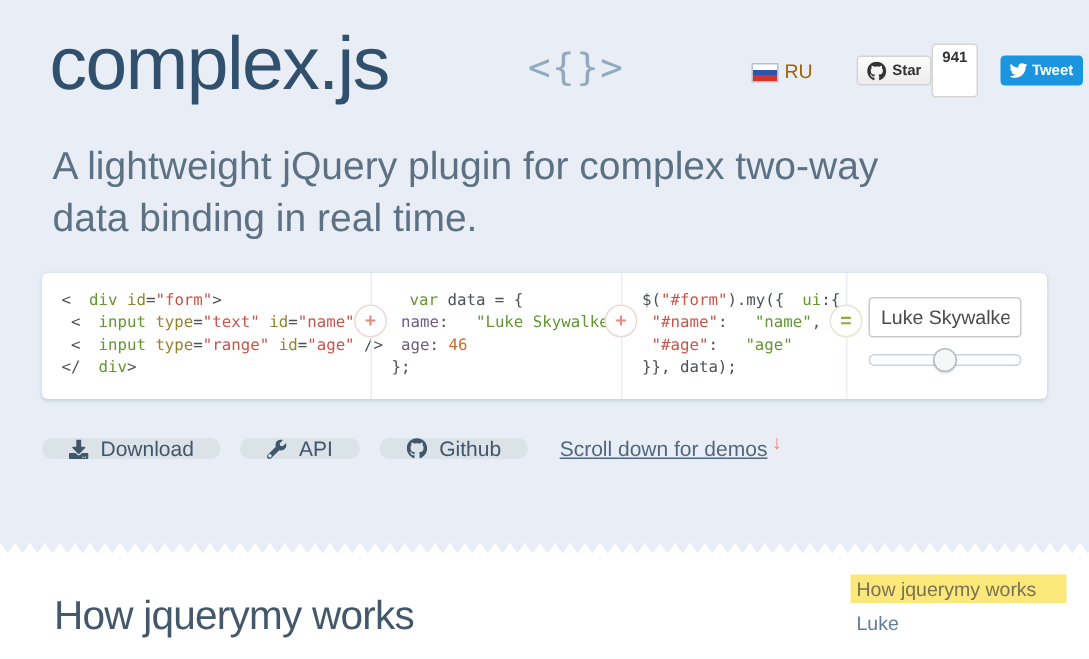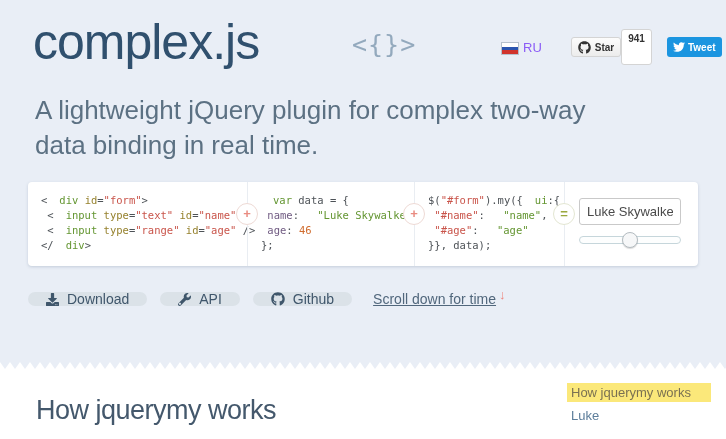--- a/index.html
+++ b/index.html
@@ -12,21 +12,21 @@
   .hero { position:absolute; top:0; left:0; width:726px; height:362px; background:#e9eef6; }
   .zigzag { position:absolute; top:362px; left:0; width:726px; height:8px; }
   .title { position:absolute; top:12px; left:33px; font-size:50px; line-height:60px;
            font-weight:400; color:#30506e; letter-spacing:-1px; }
   .logo-glyph { position:absolute; top:30px; left:352px; font-size:25px; color:#93a9bd;
                 font-family:"DejaVu Sans Mono", monospace; letter-spacing:1px; }
   .topbar { position:absolute; top:36px; left:502px; display:flex; align-items:center; height:22px; }
   .flag { width:16px; height:11px; margin-top:3px;
           background:linear-gradient(#ffffff 33%, #2a55b0 33% 66%, #d1342c 66%);
           box-shadow:0 0 0 1px rgba(90,110,130,.35); }
-  .ru-link { margin-left:5px; margin-top:0; font-size:13px; color:#8b5cf6; cursor:pointer; }
+  .ru-link { margin-left:5px; margin-top:0; font-size:13px; color:#a16207; cursor:pointer; }
   .gh-widget { display:flex; align-items:center; margin-left:29px; }
   .gh-star-btn { display:flex; align-items:center; gap:4px; height:20px; padding:0 6px;
                  background:linear-gradient(#fcfcfc,#ececec); border:1px solid #d4d4d4; border-radius:3px;
                  font-size:10px; font-weight:bold; color:#333; cursor:pointer; }
   .gh-count { height:36px; line-height:18px; padding:0 6px; margin-left:0; background:#fff;
               border:1px solid #d4d4d4; border-radius:3px; font-size:10px; font-weight:bold; color:#333; cursor:pointer; }
   .tweet-btn { display:flex; align-items:center; gap:3px; height:20px; padding:0 6px; margin-left:15px;
                background:#1b95e0; border-radius:3px; font-size:10px; font-weight:bold; color:#fff; cursor:pointer;justify-content:center; }
   .tagline { position:absolute; top:93px; left:35px; font-size:26px; line-height:35px; color:#5c7183; }
   
@@ -131,21 +131,21 @@
             <path d="M507.73 109.1c-2.24-9.03-13.54-12.09-20.12-5.51l-74.36 74.36-67.88-11.31-11.31-67.88 74.36-74.36c6.62-6.62 3.43-17.9-5.66-20.16-47.38-11.74-99.55.91-136.58 37.93-39.64 39.64-50.55 97.1-34.05 147.2L18.74 402.76c-24.99 24.99-24.99 65.51 0 90.5 24.99 24.99 65.51 24.99 90.5 0l213.21-213.21c50.12 16.71 107.47 5.68 147.37-34.22 37.07-37.07 49.7-89.32 37.91-136.73zM107.97 457.13c-17.68 17.68-46.32 17.68-64 0-17.68-17.68-17.68-46.32 0-64 17.68-17.68 46.32-17.68 64 0 17.68 17.68 17.68 46.32 0 64z"></path>
           </svg>
         <span>API</span>
       </span>
       <span class="pill">
         <svg width="14" height="14" viewBox="0 0 496 512" fill="#3f566b">
             <path d="M165.9 397.4c0 2-2.3 3.6-5.2 3.6-3.3.3-5.6-1.3-5.6-3.6 0-2 2.3-3.6 5.2-3.6 3-.3 5.6 1.3 5.6 3.6zm-31.1-4.5c-.7 2 1.3 4.3 4.3 4.9 2.6 1 5.6 0 6.2-2s-1.3-4.3-4.3-5.2c-2.6-.7-5.5.3-6.2 2.3zm44.2-1.7c-2.9.7-4.9 2.6-4.6 4.9.3 2 2.9 3.3 5.9 2.6 2.9-.7 4.9-2.6 4.6-4.6-.3-1.9-3-3.2-5.9-2.9zM244.8 8C106.1 8 0 113.3 0 252c0 110.9 69.8 205.8 169.5 239.2 12.8 2.3 17.3-5.6 17.3-12.1 0-6.2-.3-40.4-.3-61.4 0 0-70 15-84.7-29.8 0 0-11.4-29.1-27.8-36.6 0 0-22.9-15.7 1.6-15.4 0 0 24.9 2 38.6 25.8 21.9 38.6 58.6 27.5 72.9 20.9 2.3-16 8.8-27.1 16-33.7-55.9-6.2-112.3-14.3-112.3-110.5 0-27.5 7.6-41.3 23.6-58.9-2.6-6.5-11.1-33.3 2.6-67.9 20.9-6.5 69 27 69 27 20-5.6 41.5-8.5 62.8-8.5s42.8 2.9 62.8 8.5c0 0 48.1-33.6 69-27 13.7 34.7 5.2 61.4 2.6 67.9 16 17.7 25.8 31.5 25.8 58.9 0 96.5-58.9 104.2-114.8 110.5 9.2 7.9 17 22.9 17 46.4 0 33.7-.3 75.4-.3 83.6 0 6.5 4.6 14.4 17.3 12.1C428.2 457.8 496 362.9 496 252 496 113.3 383.5 8 244.8 8z"></path>
           </svg>
         <span>Github</span>
       </span>
-      <a class="demos-link"><span>Scroll down for time</span></a>
+      <a class="demos-link"><span>Scroll down for demos</span></a>
       <span class="demo-arrow">↓</span>
     </div>
 
   </div>
 
   <svg class="zigzag" width="726" height="8">
     <path fill="#e9eef6" d="M0 0 l5 7 l5 -7 l5 7 l5 -7 l5 7 l5 -7 l5 7 l5 -7 l5 7 l5 -7 l5 7 l5 -7 l5 7 l5 -7 l5 7 l5 -7 l5 7 l5 -7 l5 7 l5 -7 l5 7 l5 -7 l5 7 l5 -7 l5 7 l5 -7 l5 7 l5 -7 l5 7 l5 -7 l5 7 l5 -7 l5 7 l5 -7 l5 7 l5 -7 l5 7 l5 -7 l5 7 l5 -7 l5 7 l5 -7 l5 7 l5 -7 l5 7 l5 -7 l5 7 l5 -7 l5 7 l5 -7 l5 7 l5 -7 l5 7 l5 -7 l5 7 l5 -7 l5 7 l5 -7 l5 7 l5 -7 l5 7 l5 -7 l5 7 l5 -7 l5 7 l5 -7 l5 7 l5 -7 l5 7 l5 -7 l5 7 l5 -7 l5 7 l5 -7 l5 7 l5 -7 l5 7 l5 -7 l5 7 l5 -7 l5 7 l5 -7 l5 7 l5 -7 l5 7 l5 -7 l5 7 l5 -7 l5 7 l5 -7 l5 7 l5 -7 l5 7 l5 -7 l5 7 l5 -7 l5 7 l5 -7 l5 7 l5 -7 l5 7 l5 -7 l5 7 l5 -7 l5 7 l5 -7 l5 7 l5 -7 l5 7 l5 -7 l5 7 l5 -7 l5 7 l5 -7 l5 7 l5 -7 l5 7 l5 -7 l5 7 l5 -7 l5 7 l5 -7 l5 7 l5 -7 l5 7 l5 -7 l5 7 l5 -7 l5 7 l5 -7 l5 7 l5 -7 l5 7 l5 -7 l5 7 l5 -7 l5 7 l5 -7 l5 7 l5 -7 l5 7 l5 -7 l5 7 l5 -7 l5 7 l5 -7 L726 0 Z"></path>
   </svg>
 
   <h2 class="section-heading">How jquerymy works</h2>

